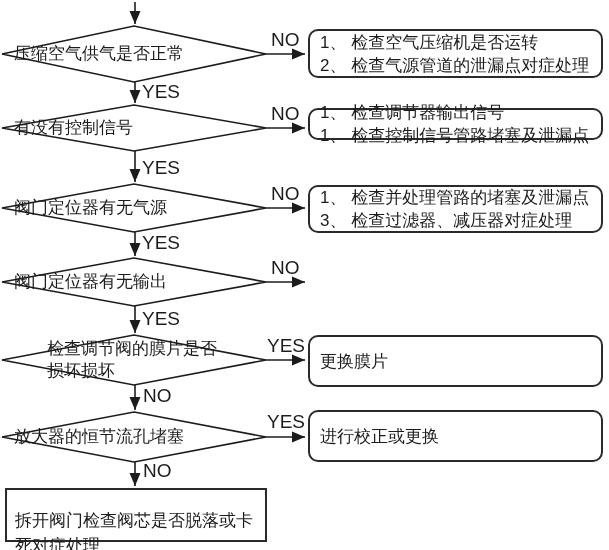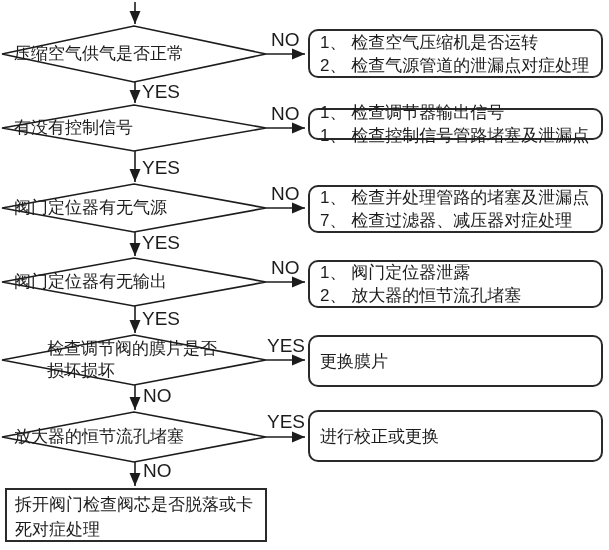--- a/index.html
+++ b/index.html
@@ -55,21 +55,21 @@
     position: absolute;
     left: 5px;
     top: 488px;
     width: 262px;
     height: 54px;
     box-sizing: border-box;
     border: 2px solid #2a2a2a;
     background: #ffffff;
     font-size: 17px;
     line-height: 25px;
-    padding: 2px 6px 0 8px;
+    padding: 18px 6px 0 8px;
   }
   .blabel {
     position: absolute;
     font-size: 19px;
     line-height: 20px;
     white-space: nowrap;
   }
 </style>
 </head>
 <body>
@@ -116,25 +116,21 @@
   <div class="abox" style="top:29px;height:49px">
     <div class="aline">1、 检查空气压缩机是否运转</div>
     <div class="aline">2、 检查气源管道的泄漏点对症处理</div>
   </div>
   <div class="abox" style="top:108px;height:32px">
     <div class="aline">1、 检查调节器输出信号</div>
     <div class="aline">1、 检查控制信号管路堵塞及泄漏点</div>
   </div>
   <div class="abox" style="top:185px;height:48px">
     <div class="aline">1、 检查并处理管路的堵塞及泄漏点</div>
-    <div class="aline">7、 检查过滤器、减压器对症处理</div>
-  </div>
-  <div class="abox" style="top:260px;height:48px">
-    <div class="aline">1、 阀门定位器泄露</div>
-    <div class="aline">2、 放大器的恒节流孔堵塞</div>
+    <div class="aline">3、 检查过滤器、减压器对症处理</div>
   </div>
   <div class="abox" style="top:335px;height:52px">
     <div class="aline">更换膜片</div>
   </div>
   <div class="abox" style="top:410px;height:52px">
     <div class="aline">进行校正或更换</div>
   </div>
 
   <div class="tbox">拆开阀门检查阀芯是否脱落或卡死对症处理</div>
 

